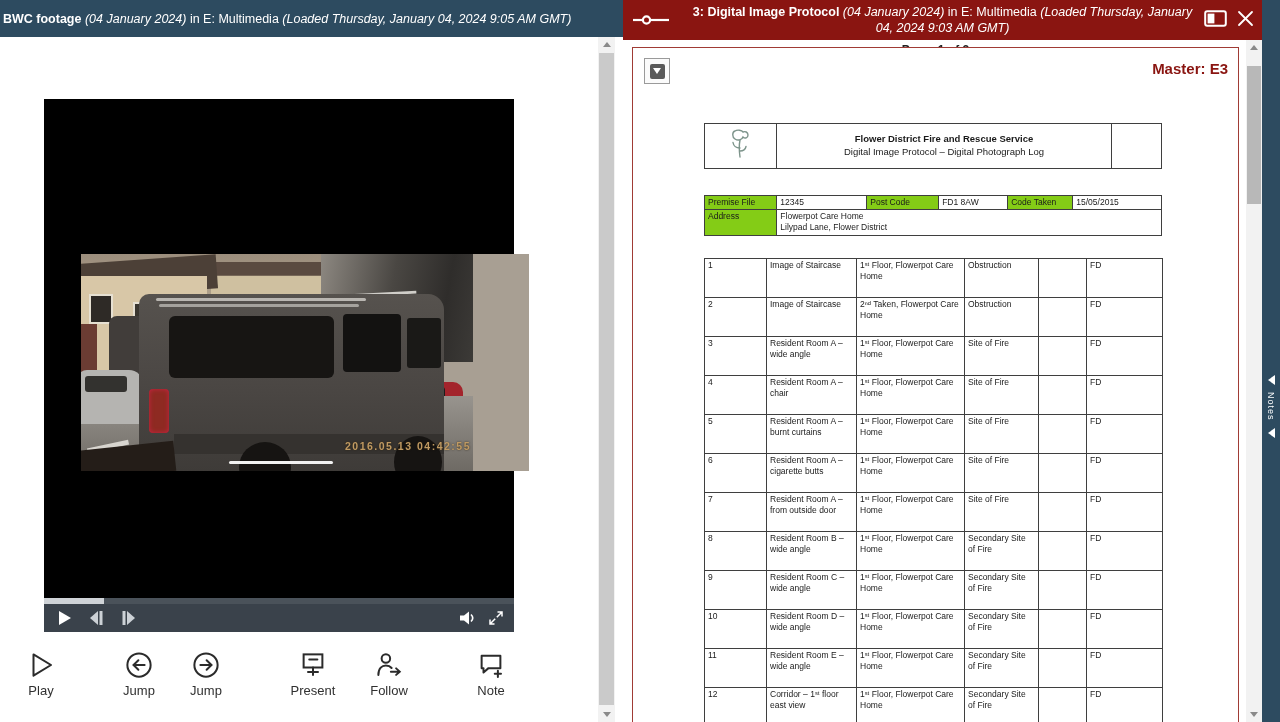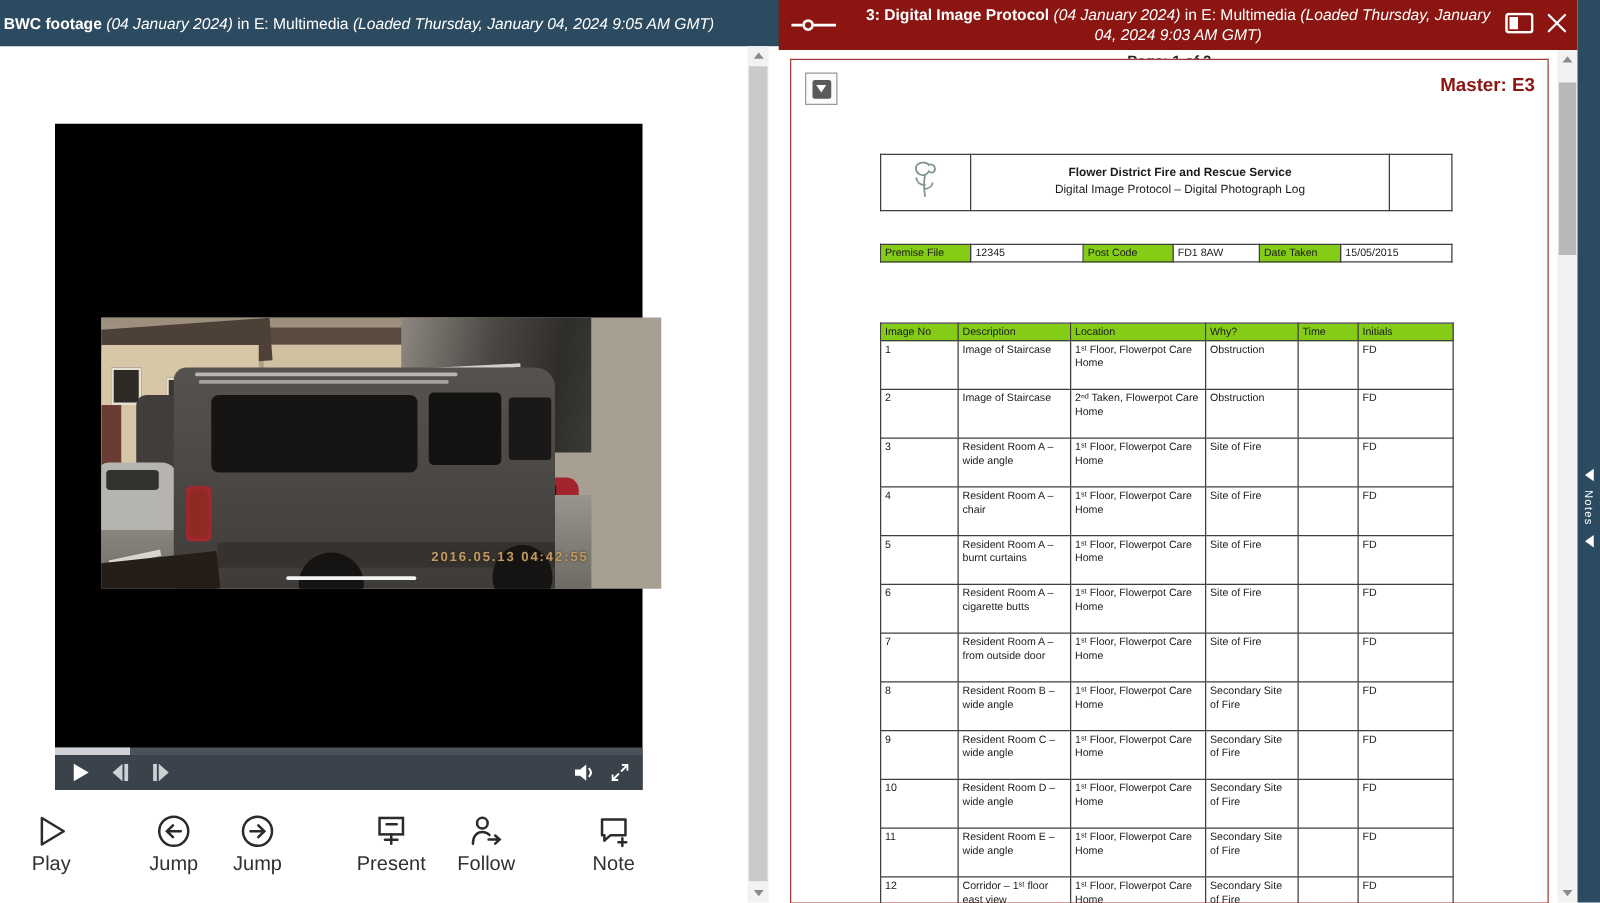--- a/index.html
+++ b/index.html
@@ -24,21 +24,21 @@
   .v-controls { left:0; top:505px; width:470px; height:28px; background:#3a424b; }
   .vc-play { position:absolute; left:15px; top:7px; width:0; height:0;
              border-left:12px solid #fff; border-top:7px solid transparent; border-bottom:7px solid transparent; cursor:pointer; }
   .vc-step { position:absolute; top:7px; cursor:pointer; }
   .vc-time { position:absolute; left:0; right:0; top:7px; text-align:center; color:#fff;
              font-size:11px; font-weight:bold; letter-spacing:.3px; }
   .vc-right { position:absolute; top:6px; cursor:pointer; }
 
   .tb-btn { position:absolute; top:650px; width:64px; text-align:center; cursor:pointer; }
   .tb-btn svg { display:block; margin:0 auto; }
-  .tb-lbl { font-size:16px; color:#303030; margin-top:3px; }
+  .tb-lbl { font-size:13px; color:#303030; margin-top:3px; }
 
   .scrollbar { background:#f2f2f2; }
   .sb-arrow { position:absolute; left:0; width:100%; height:15px; display:flex; align-items:center; justify-content:center; cursor:pointer; }
   .tri-up   { width:0; height:0; border-left:4px solid transparent; border-right:4px solid transparent; border-bottom:5px solid #8a8a8a; }
   .tri-down { width:0; height:0; border-left:4px solid transparent; border-right:4px solid transparent; border-top:5px solid #8a8a8a; }
   .sb-thumb { position:absolute; left:1px; right:1px; cursor:pointer; }
 
   
   .rp-header { left:623px; top:0; width:639px; height:40px; background:#8a1511; color:#fff;
                display:flex; align-items:center; font-size:12.5px; }
@@ -287,44 +287,43 @@
   </tbody>
     </table>
 
   <table class="abs prem-tbl">
     <tbody>
         <tr>
       <td class="gray" style="width:77px;">Premise File</td>
       <td style="width:98px;">12345</td>
       <td class="gray" style="width:78px;">Post Code</td>
       <td style="width:75px;">FD1 8AW</td>
-      <td class="gray" style="width:70px;">Date Taken</td>
+      <td class="gray" style="width:70px;">Code Taken</td>
       <td style="width:94px;">15/05/2015</td>
+    </tr>
+    <tr>
+      <td class="gray">Address</td>
+      <td colspan="5">
+        <div>Flowerpot Care Home</div>
+        <div>Lilypad Lane, Flower District</div>
+      </td>
     </tr>
   </tbody>
     </table>
 
   <table class="abs log-tbl" id="log-table">
     <colgroup>
         <col style="width:62px">
         <col style="width:90px">
         <col style="width:108px">
         <col style="width:74px">
         <col style="width:48px">
         <col style="width:76px">
       </colgroup>
     <tbody id="log-body">
-        <tr class="h">
-          <td class="gray">Image No</td>
-          <td class="gray">Description</td>
-          <td class="gray">Location</td>
-          <td class="gray">Why?</td>
-          <td class="gray">Time</td>
-          <td class="gray">Initials</td>
-        </tr>
         <tr>
           <td>1</td>
           <td>Image of Staircase</td>
           <td>1ˢᵗ Floor, Flowerpot Care Home</td>
           <td>Obstruction</td>
           <td></td>
           <td>FD</td>
         </tr>
         <tr>
           <td>2</td>

